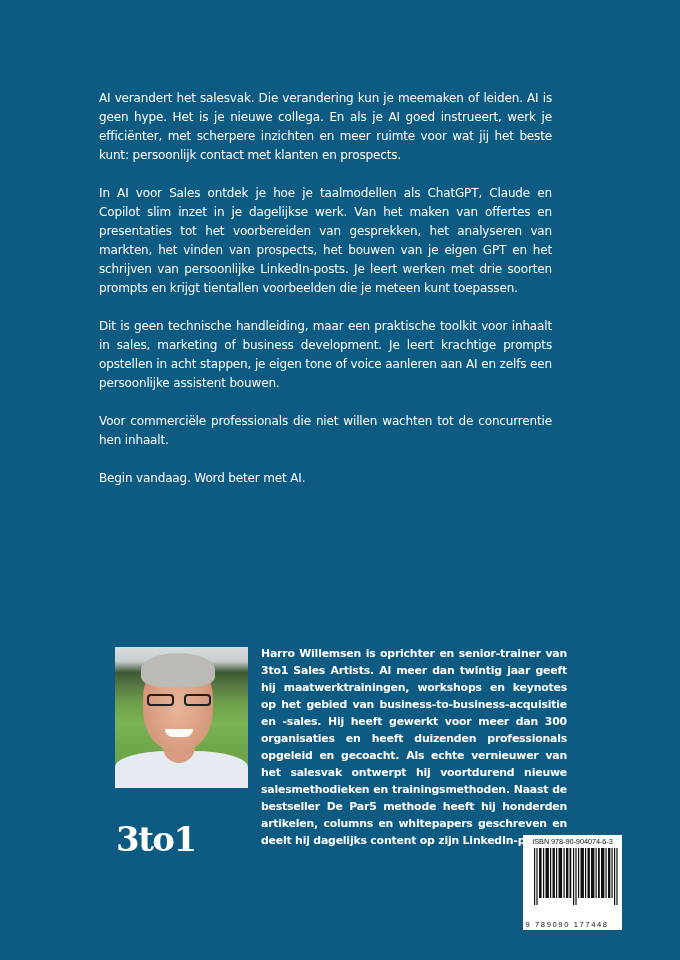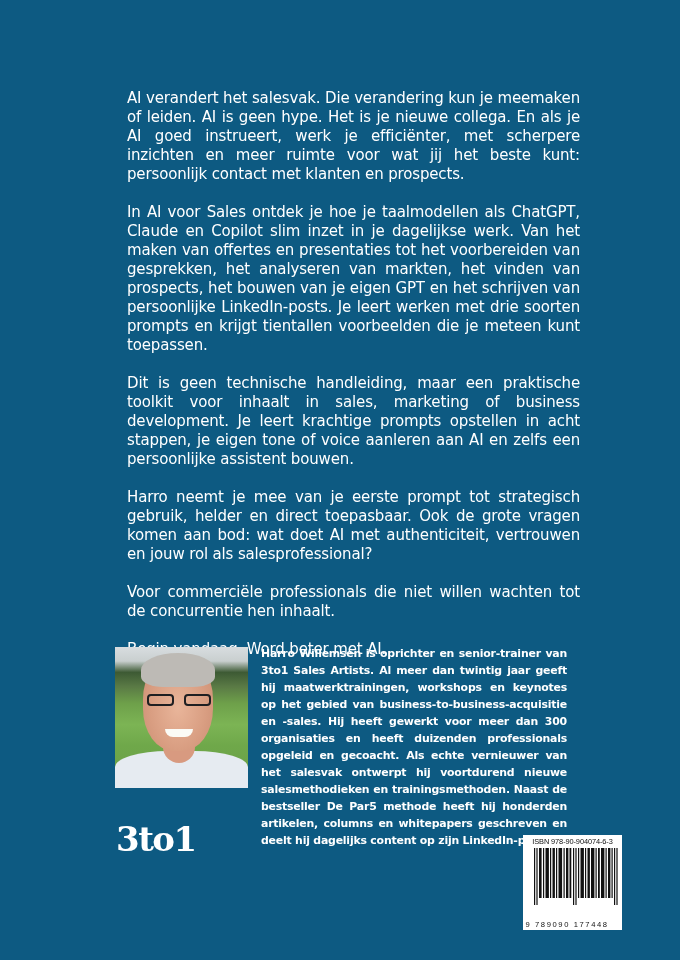--- a/index.html
+++ b/index.html
@@ -10,24 +10,24 @@
       width: 680px;
       height: 960px;
       background: #0d5a82;
       position: relative;
       overflow: hidden;
       font-family: "DejaVu Sans", sans-serif;
       color: #ffffff;
     }
     .blurb {
       position: absolute;
-      left: 127px;
+      left: 99px;
       top: 89px;
       width: 453px;
-      font-size: 15px;
+      font-size: 12px;
       line-height: 19px;
       text-align: justify;
       letter-spacing: -0.15px;
     }
     .blurb p {
       margin: 0 0 19px 0;
     }
     .photo {
       position: absolute;
       left: 115px;
@@ -168,21 +168,20 @@
       padding: 0 0.5px;
     }
   </style>
 </head>
 <body>
 
 <div class="blurb">
   <p>AI verandert het salesvak. Die verandering kun je meemaken of leiden. AI is geen hype. Het is je nieuwe collega. En als je AI goed instrueert, werk je efficiënter, met scherpere inzichten en meer ruimte voor wat jij het beste kunt: persoonlijk contact met klanten en prospects.</p>
   <p>In AI voor Sales ontdek je hoe je taalmodellen als ChatGPT, Claude en Copilot slim inzet in je dagelijkse werk. Van het maken van offertes en presentaties tot het voorbereiden van gesprekken, het analyseren van markten, het vinden van prospects, het bouwen van je eigen GPT en het schrijven van persoonlijke LinkedIn-posts. Je leert werken met drie soorten prompts en krijgt tientallen voorbeelden die je meteen kunt toepassen.</p>
   <p>Dit is geen technische handleiding, maar een praktische toolkit voor inhaalt in sales, marketing of business development. Je leert krachtige prompts opstellen in acht stappen, je eigen tone of voice aanleren aan AI en zelfs een persoonlijke assistent bouwen.</p>
-  <p>Harro neemt je mee van je eerste prompt tot strategisch gebruik, helder en direct toepasbaar. Ook de grote vragen komen aan bod: wat doet AI met authenticiteit, vertrouwen en jouw rol als salesprofessional?</p>
   <p>Voor commerciële professionals die niet willen wachten tot de concurrentie hen inhaalt.</p>
   <p>Begin vandaag. Word beter met AI.</p>
 </div>
 
 <div class="photo" title="Portrait of Harro Willemsen">
   <div class="shirt"></div>
   <div class="neck"></div>
   <div class="head"></div>
   <div class="hair"></div>
   <div class="glasses">

